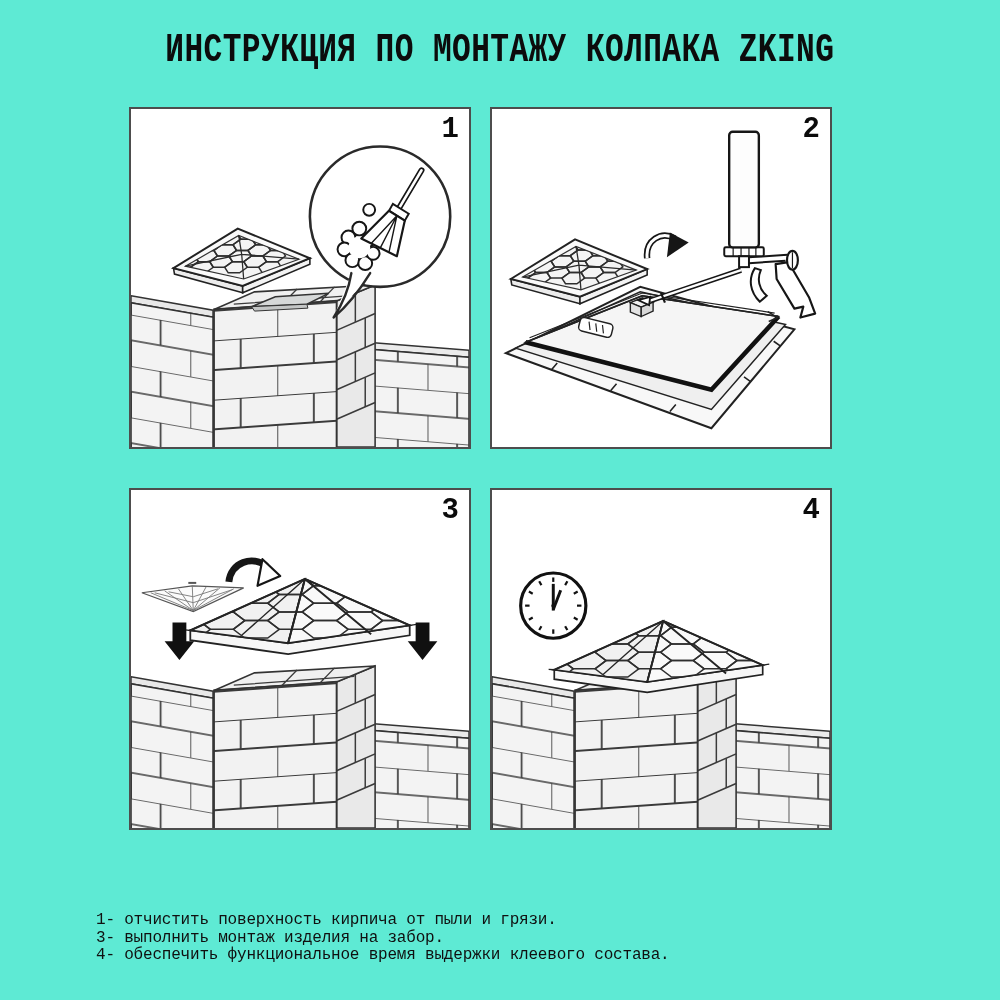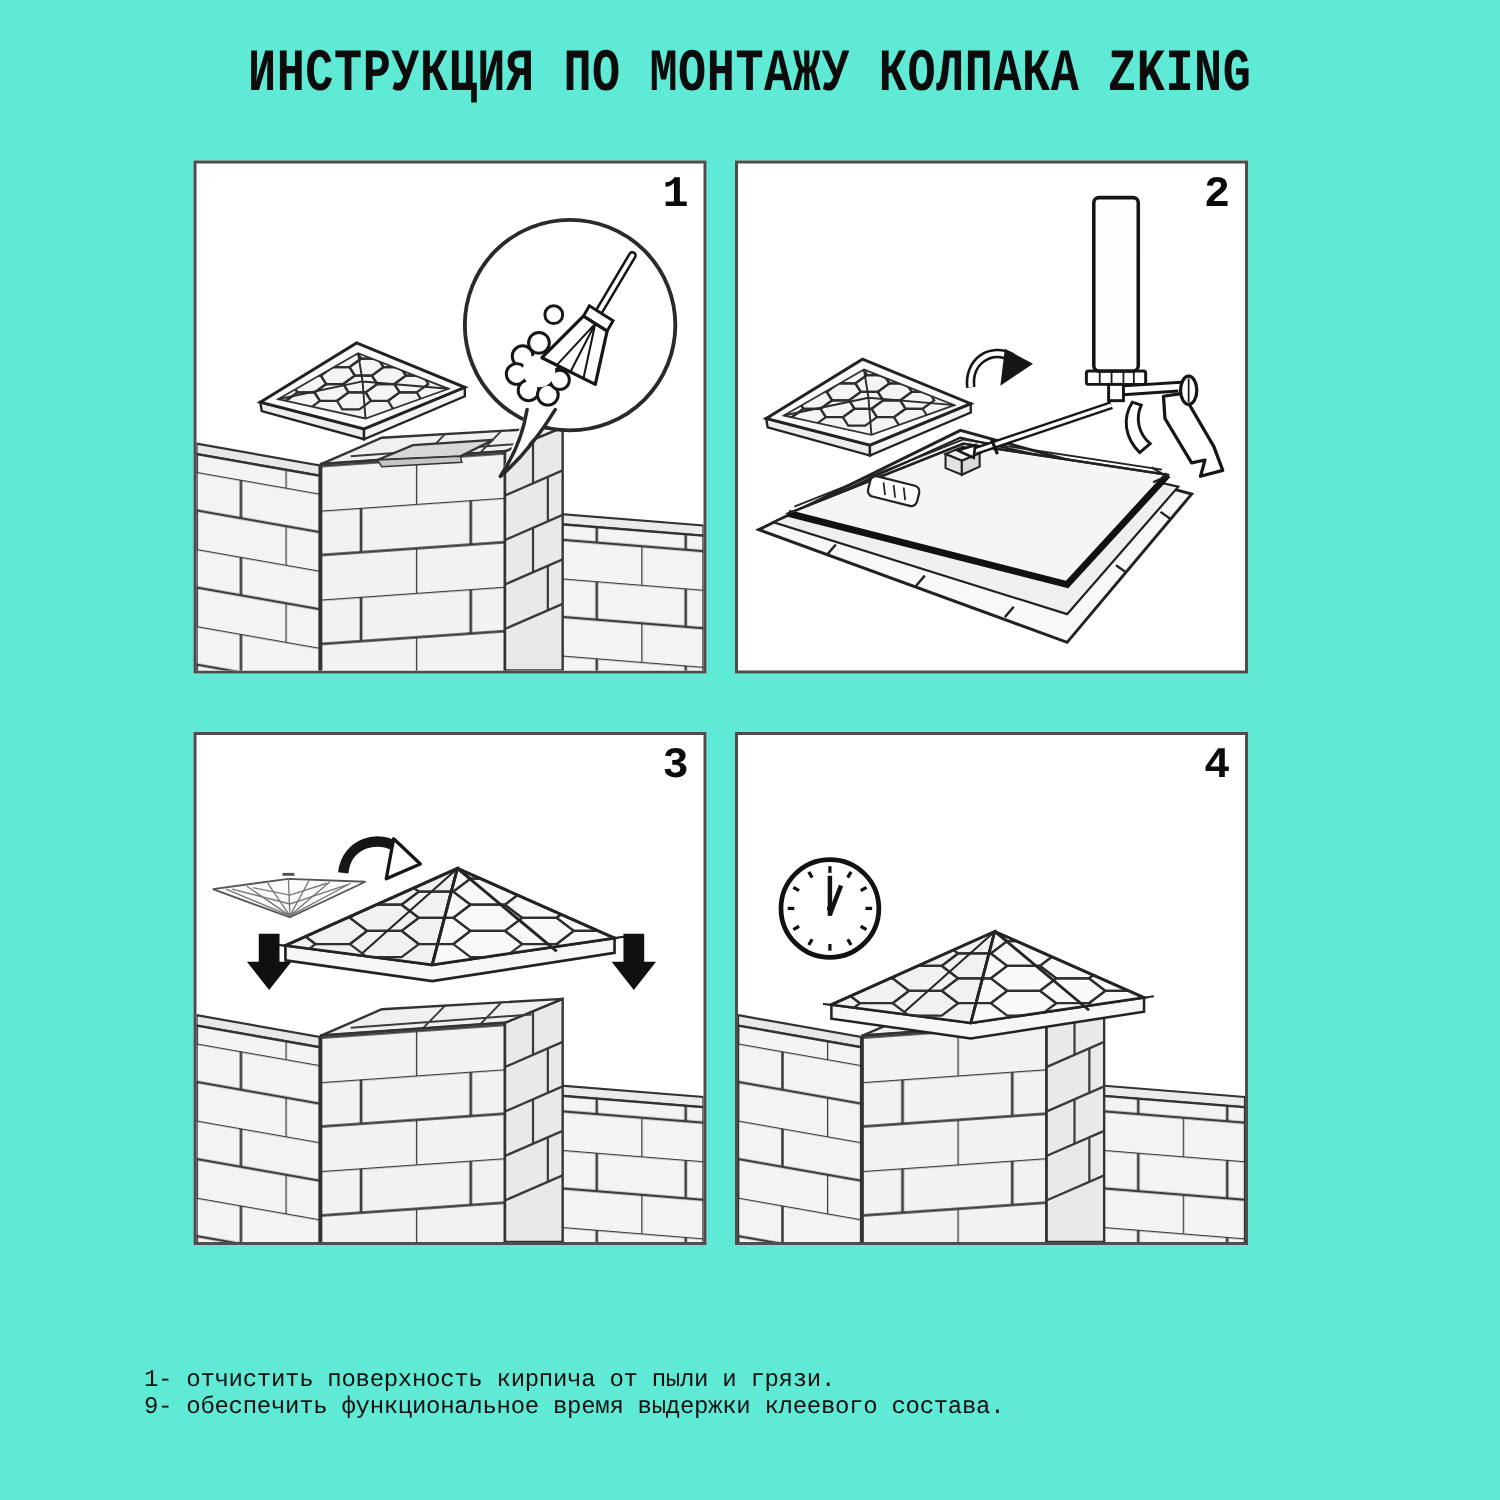--- a/index.html
+++ b/index.html
@@ -246,16 +246,17 @@
     <svg class="illus" viewBox="0 0 342 342">
       <use href="#wallPillar"></use>
       <use href="#pyramidCap" transform="translate(6,47) scale(0.95)"></use>
       <use href="#clockIcon" transform="translate(62,117)"></use>
     </svg>
     <div class="num">4</div>
   </div>
 
   <div class="steps">
     <div>1- отчистить поверхность кирпича от пыли и грязи.</div>
-    <div>9- обеспечить функциональное время выдержки клеевого состава.</div>
+    <div>3- выполнить монтаж изделия на забор.</div>
+    <div>4- обеспечить функциональное время выдержки клеевого состава.</div>
   </div>
 
 </div>
 
 </body></html>

